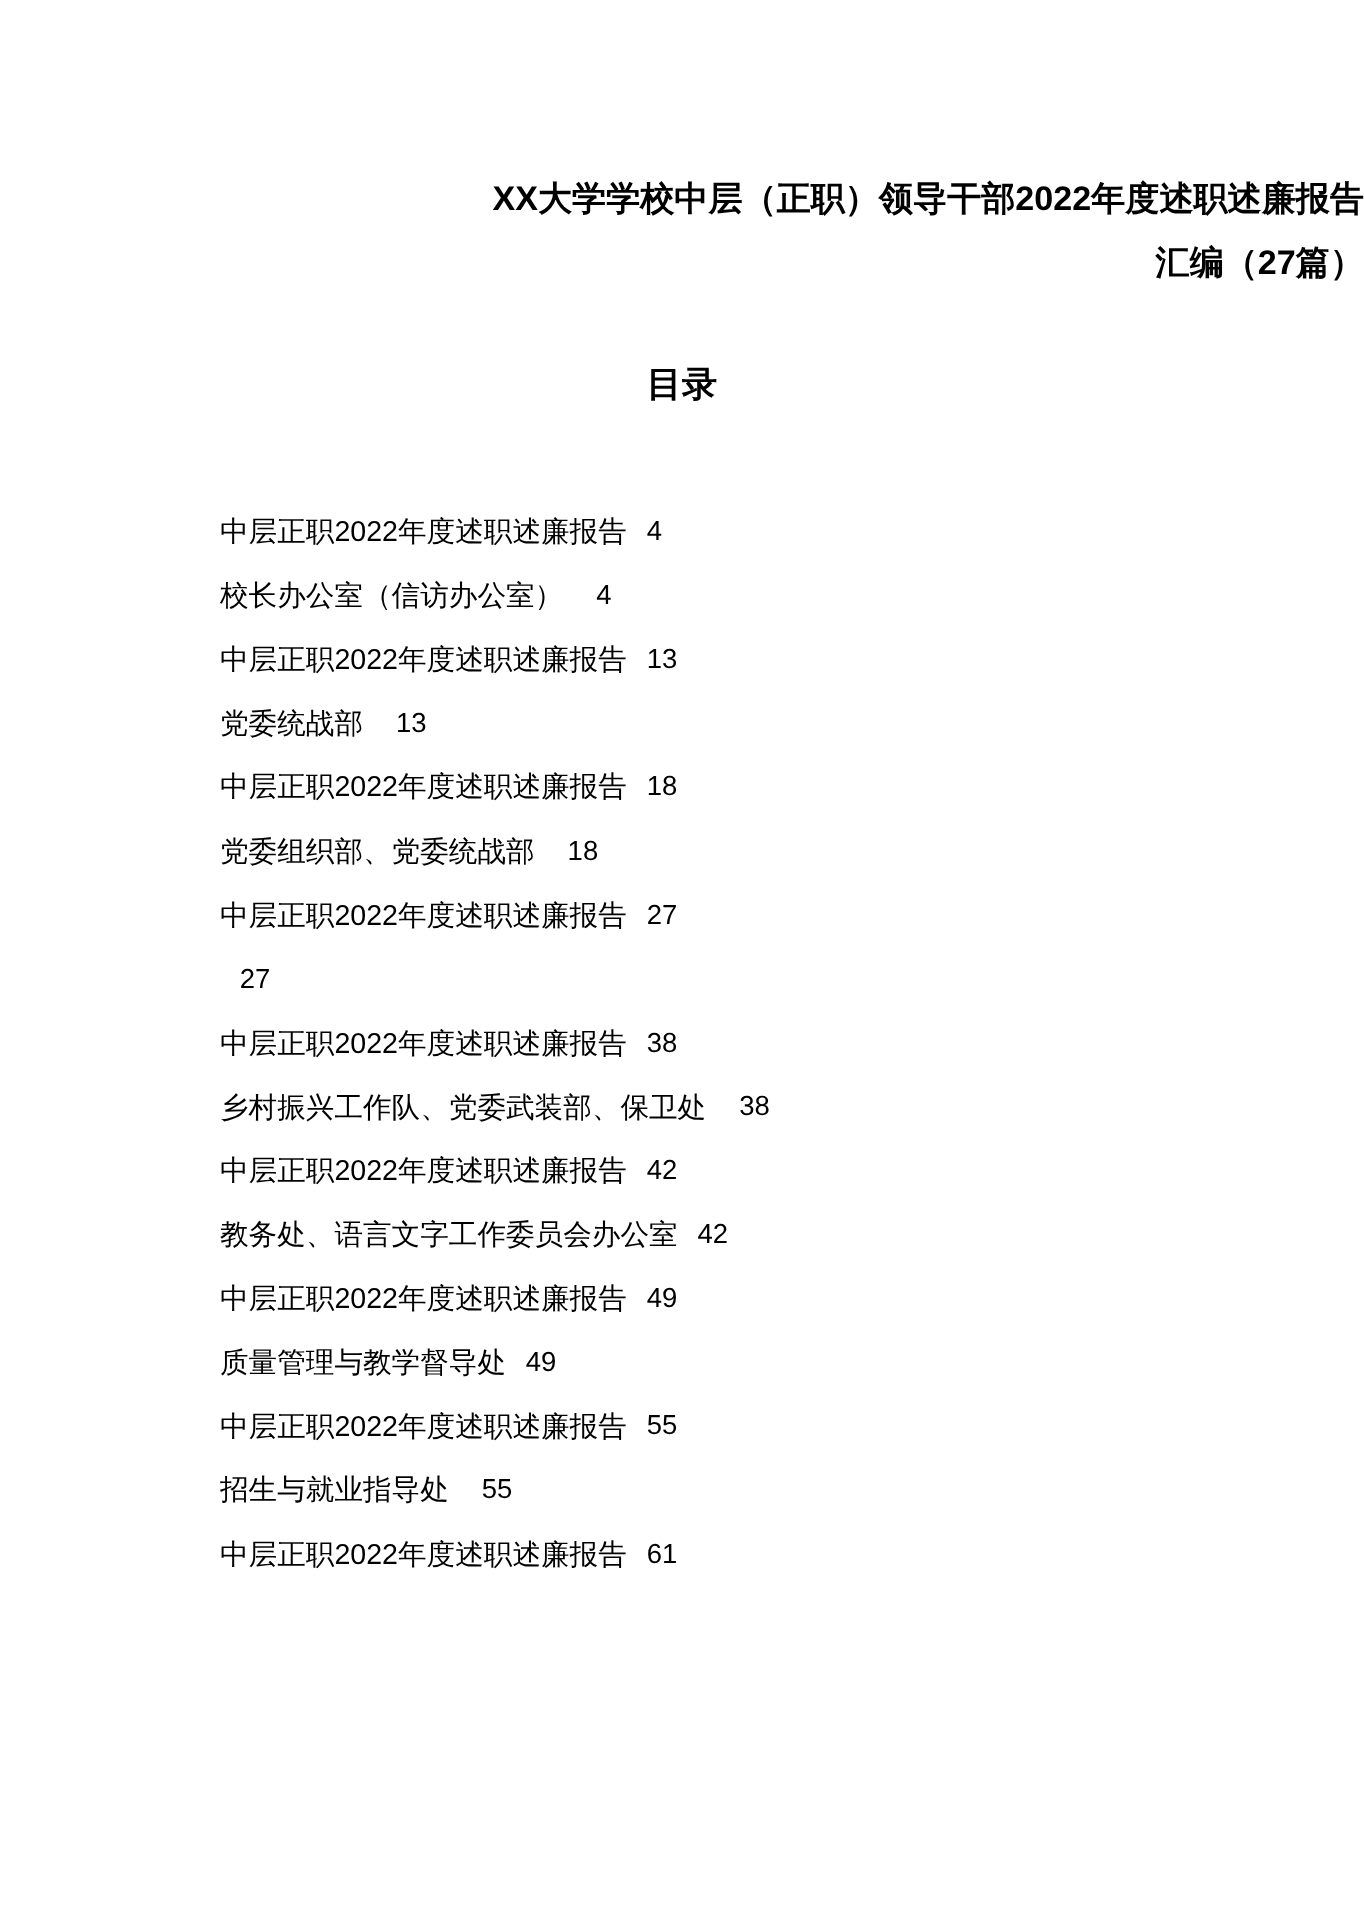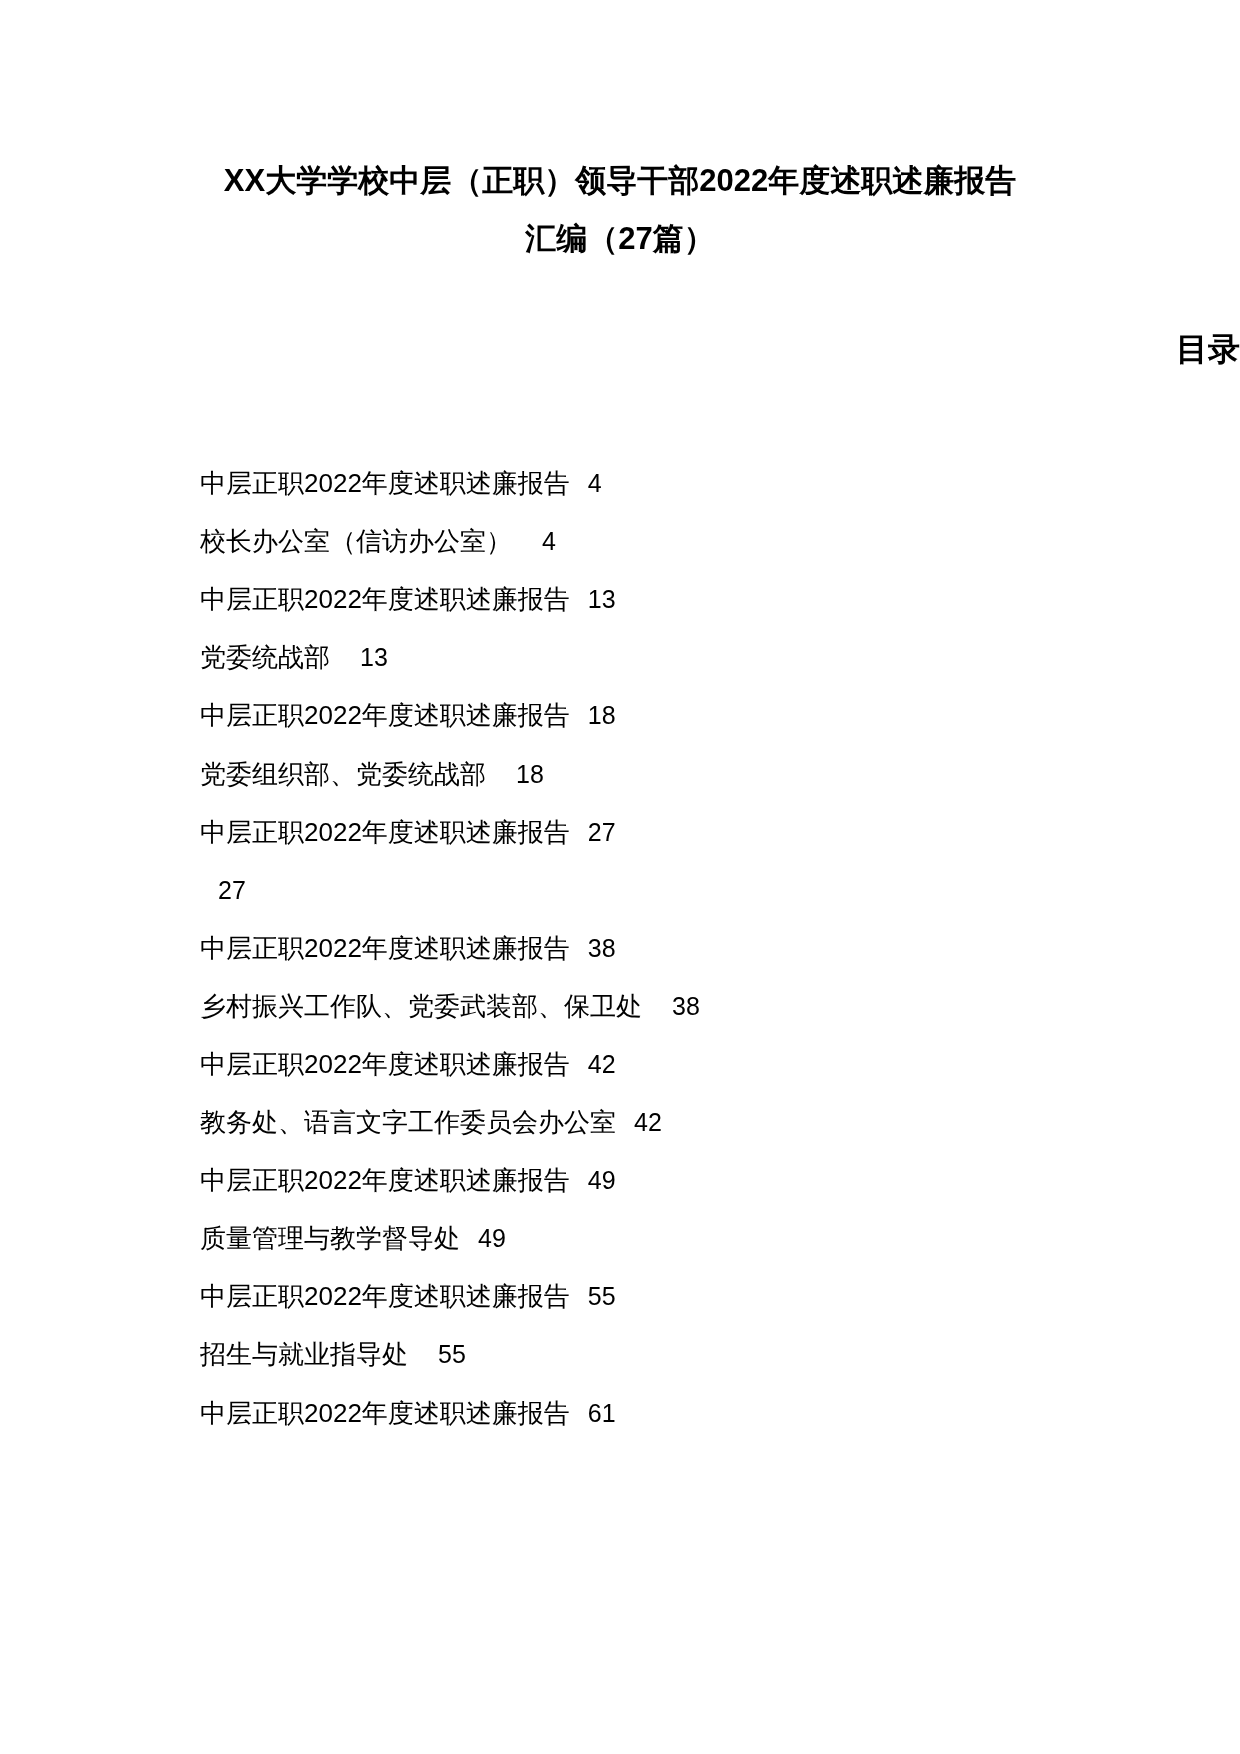--- a/index.html
+++ b/index.html
@@ -20,35 +20,35 @@
       left: 0; top: 0;
       width: 1240px;
       height: 1754px;
       background: #ffffff;
     }
     .title-block {
       position: absolute;
       left: 0;
       width: 1240px;
       top: 152px;
-      text-align: center;
+      text-align: right;
     }
     .title-line {
       font-size: 31px;
       font-weight: bold;
       line-height: 58px;
       height: 58px;
       letter-spacing: 0px;
     }
     .toc-heading {
       position: absolute;
       left: 0;
       width: 1240px;
       top: 326px;
-      text-align: right;
+      text-align: center;
       font-size: 32px;
       font-weight: bold;
       line-height: 46px;
     }
     .toc-list {
       position: absolute;
       left: 188px;
       top: 442px;
       width: 900px;
       margin: 12px;

